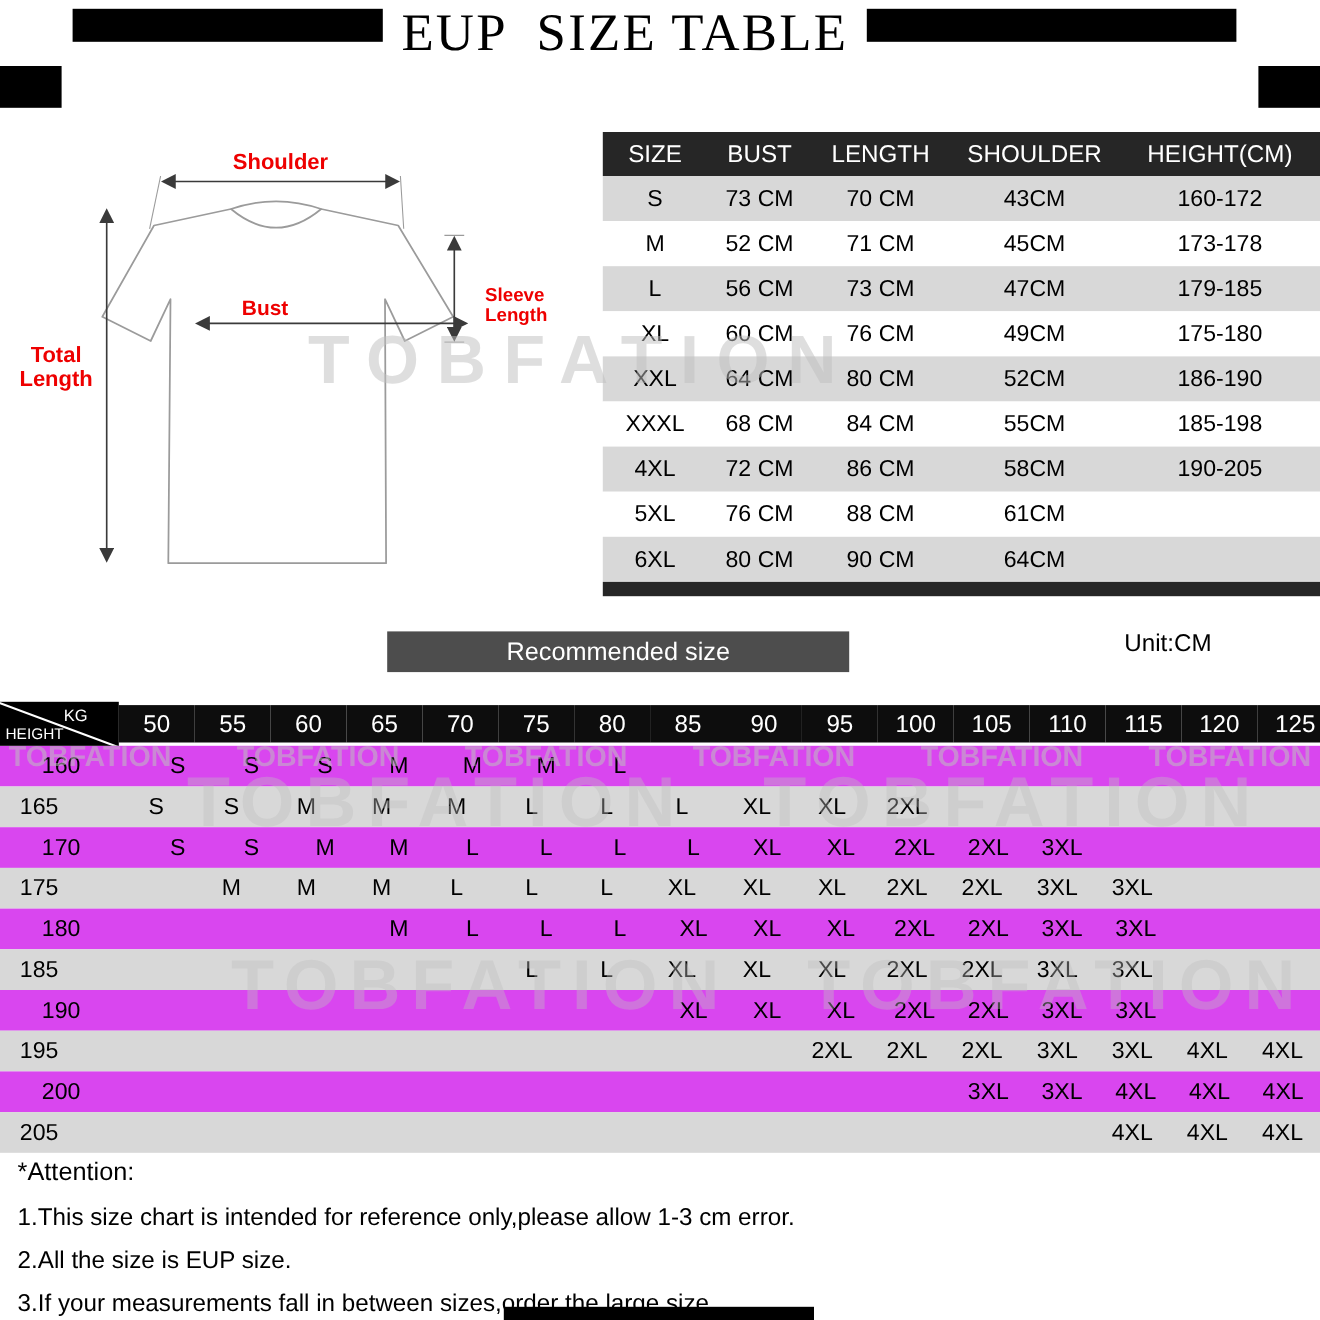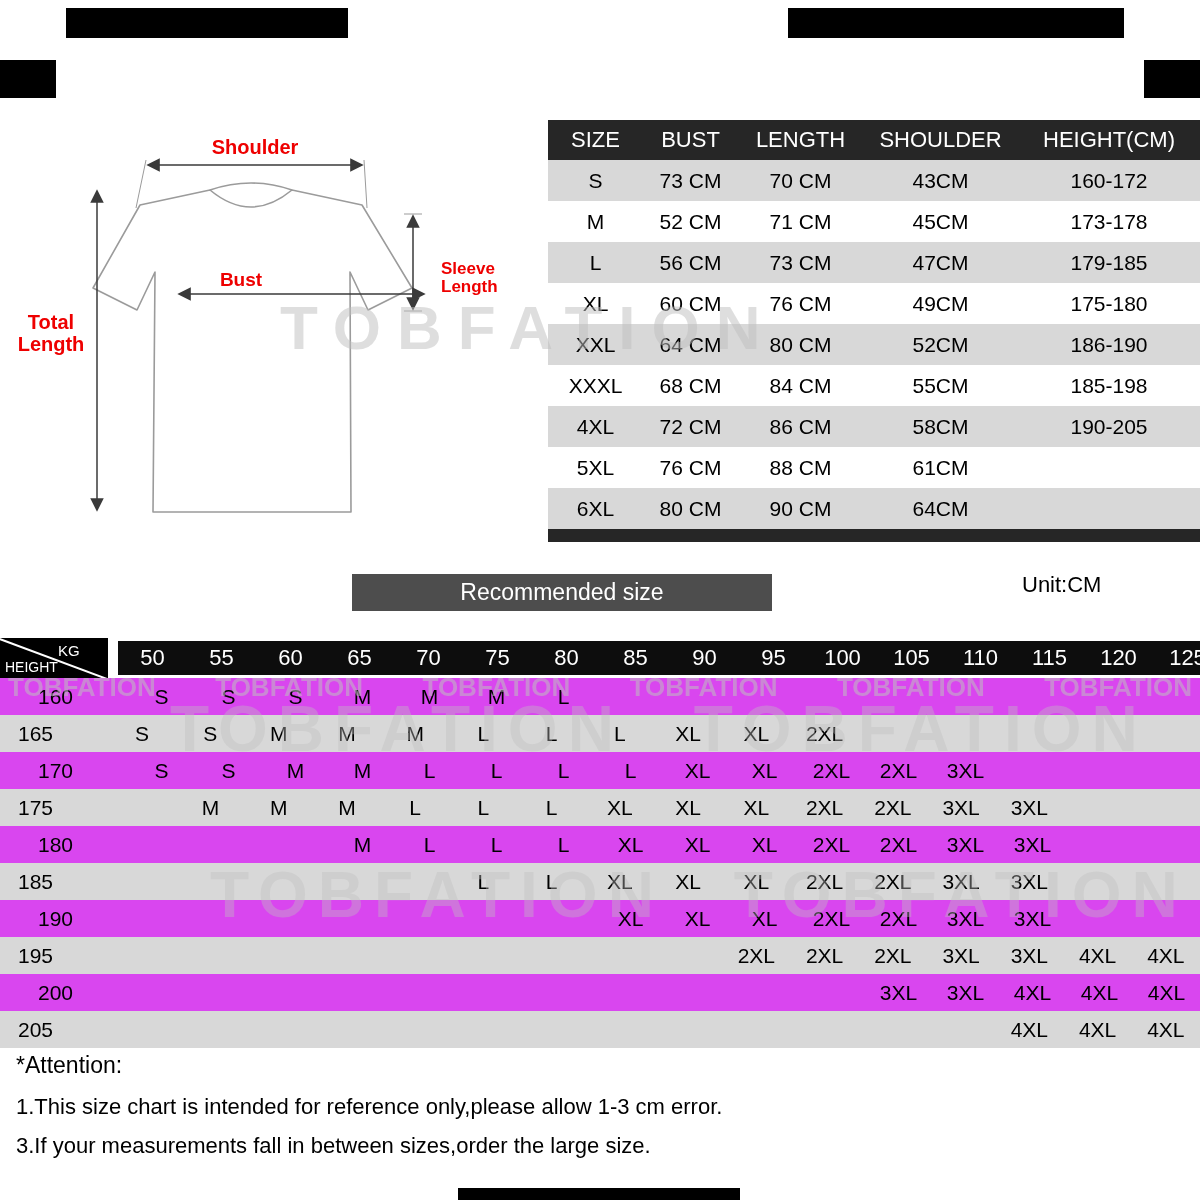--- a/index.html
+++ b/index.html
@@ -31,21 +31,21 @@
   .c0{width:95px;}.c1{width:95px;}.c2{width:125px;}.c3{width:155px;}.c4{width:182px;}
   .st-footer{height:13px;background:#262626;}
 
   
   .rec-bar{position:absolute;left:352px;top:574px;width:420px;height:37px;background:#4d4d4d;
            color:#fff;display:flex;align-items:center;justify-content:center;font-size:23px;}
   .unit{position:absolute;left:1022px;top:572px;font-size:22px;color:#000;}
 
   
   .matrix{position:absolute;left:0;top:638px;width:1200px;}
-  .mx-head{display:flex;height:40px;gap:10px;}
+  .mx-head{display:flex;height:40px;}
   .mx-corner{position:relative;flex:0 0 108px;width:108px;height:40px;background:#000;overflow:hidden;color:#fff;}
   .mx-diag{position:absolute;left:-3px;top:-1px;width:118px;height:2px;background:#fff;
            transform-origin:0 0;transform:rotate(20.4deg);display:block;}
   .mx-kg{position:absolute;top:4px;left:58px;font-size:15px;}
   .mx-hgt{position:absolute;bottom:3px;left:5px;font-size:14px;text-align:right;}
   .mx-slots{flex:1;display:flex;}
   .mx-slot{flex:1;display:flex;align-items:center;justify-content:center;}
   .mx-box{width:69px;height:34px;background:#0d0d0d;color:#fff;font-size:22px;
           display:flex;align-items:center;justify-content:center;}
   .mx-row{display:flex;align-items:center;height:37px;font-size:21px;}
@@ -71,20 +71,21 @@
 </head>
 <body>
 
 <div class="page">
 
   <div class="bar bar-tl"></div>
   <div class="bar bar-tr"></div>
   <div class="bar bar-el"></div>
   <div class="bar bar-er"></div>
 
+  <h1 class="title">EUP  SIZE TABLE</h1>
 
   <svg class="shirt" width="530" height="445" viewBox="0 0 530 445">
     <defs>
       <marker id="ah" viewBox="0 0 10 10" markerWidth="9" markerHeight="9" refX="8" refY="5" orient="auto-start-reverse">
         <path d="M0,0 L10,5 L0,10 Z" fill="#3a3a3a"></path>
       </marker>
     </defs>
     <path fill="none" stroke="#9b9b9b" stroke-width="1.6" stroke-linejoin="round" d="M125,87 L195,72 Q236,106 277,72 L347,87 L397,170 L353,192 L335,154 L336,394 L138,394 L140,154 L122,192 L78,170 Z"></path>
     <path fill="none" stroke="#9b9b9b" stroke-width="1.6" d="M195,72 Q236,58 277,72"></path>
 
@@ -456,17 +457,18 @@
     <span>TOBFATION</span>
   </div>
   <div class="wm wm-big2">
     <span>TOBFATION</span>
     <span>TOBFATION</span>
   </div>
 
   <div class="attention">
     <div class="attn-title">*Attention:</div>
     <div class="attn-line">1.This size chart is intended for reference only,please allow 1-3 cm error.</div>
+    <div class="attn-line">2.All the size is EUP size.</div>
     <div class="attn-line">3.If your measurements fall in between sizes,order the large size.</div>
   </div>
 
   <div class="bottom-bar"></div>
 </div>
 
 </body></html>

